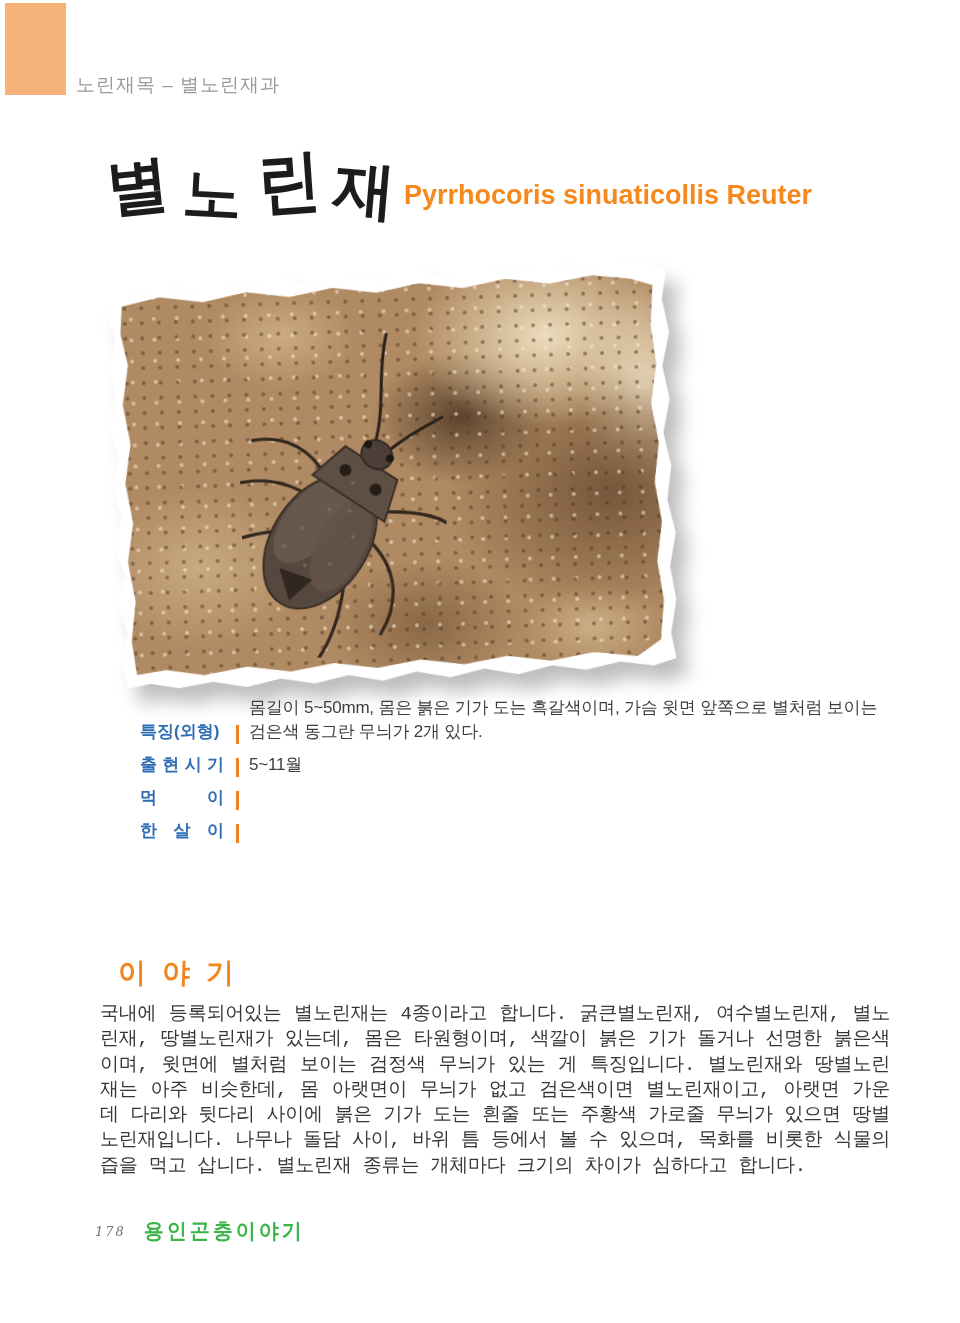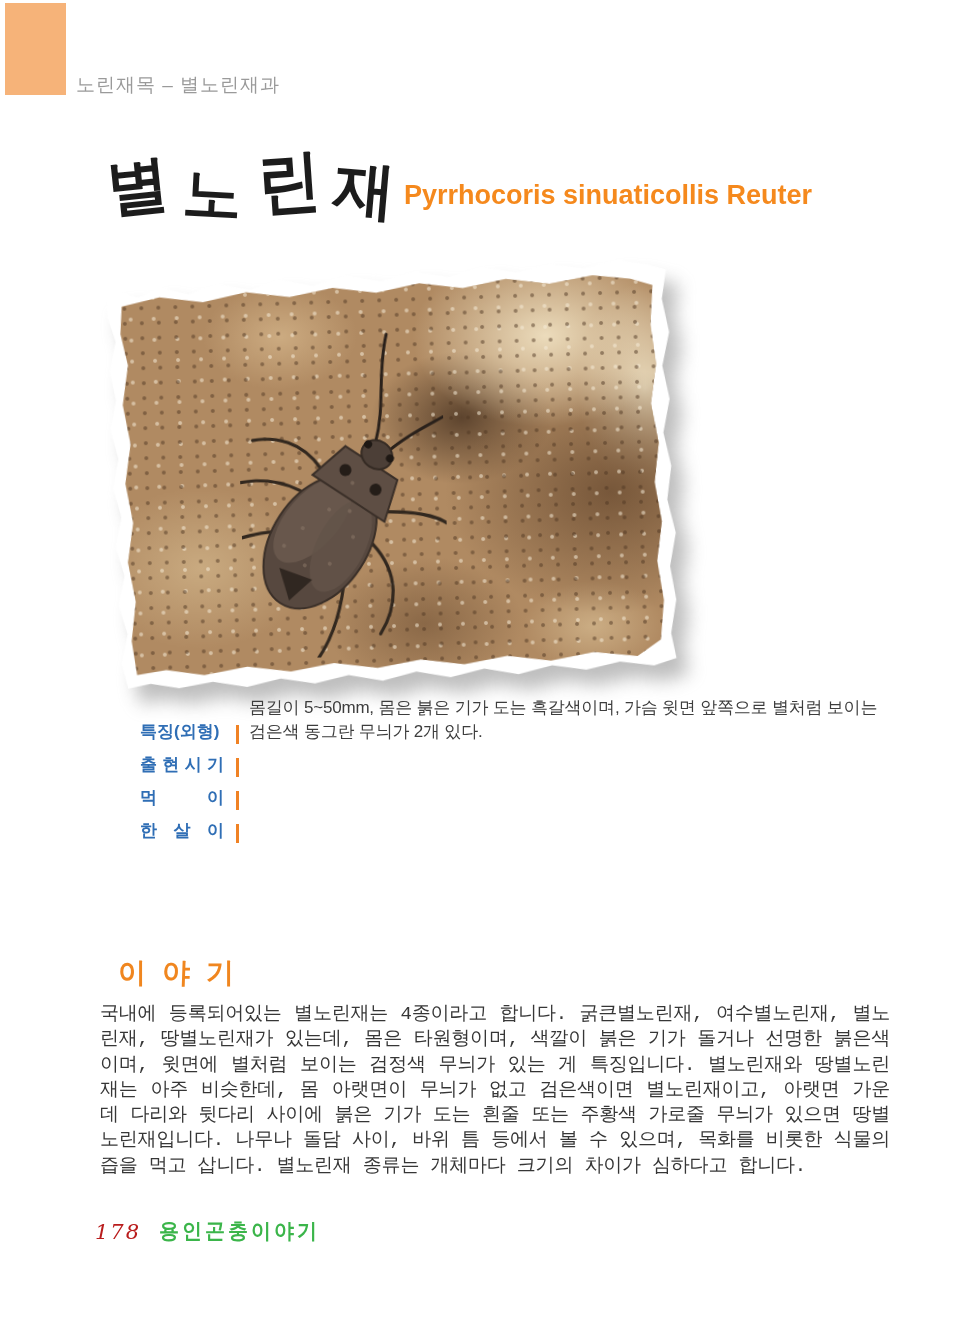--- a/index.html
+++ b/index.html
@@ -70,21 +70,21 @@
   .story-heading{position:absolute;left:118px;top:954px;display:flex;gap:16px;
                  font-family:"DejaVu Sans",sans-serif;font-weight:900;font-size:28px;color:#f0861f;}
   .story-heading span:nth-child(2){transform:rotate(2deg);}
   .story-body{position:absolute;left:100px;top:1002px;width:790px;
               font-family:Liberation Mono, monospace;
               font-size:19px;line-height:25.3px;color:#363636;text-align:justify;
               letter-spacing:-0.2px;}
 
   
   .footer{position:absolute;left:95px;top:1218px;display:flex;align-items:center;gap:18px;}
-  .page-number{font-family:"DejaVu Serif",serif;font-style:italic;font-size:21px;color:#b91c1c;
+  .page-number{font-family:"DejaVu Serif",serif;font-style:italic;font-size:13px;color:#737373;
                letter-spacing:2px;}
   .footer-logo{font-family:"DejaVu Sans",sans-serif;font-weight:900;font-size:20px;
                color:#3bb54a;letter-spacing:3px;transform:scale(1,1.05);}
 </style>
 </head>
 <body>
 
 <div class="page">
 
   <div class="corner-block"></div>
@@ -155,20 +155,21 @@
       <div class="info-value">몸길이 5~50mm, 몸은 붉은 기가 도는 흑갈색이며, 가슴 윗면 앞쪽으로 별처럼 보이는 검은색 동그란 무늬가 2개 있다.</div>
     </div>
     <div class="info-row">
       <div class="info-label spread">
           <span>출</span>
           <span>현</span>
           <span>시</span>
           <span>기</span>
         </div>
       <div class="info-divider"></div>
+      <div class="info-value">5~11월</div>
     </div>
     <div class="info-row">
       <div class="info-label spread">
           <span>먹</span>
           <span>이</span>
         </div>
       <div class="info-divider"></div>
     </div>
     <div class="info-row">
       <div class="info-label spread">

